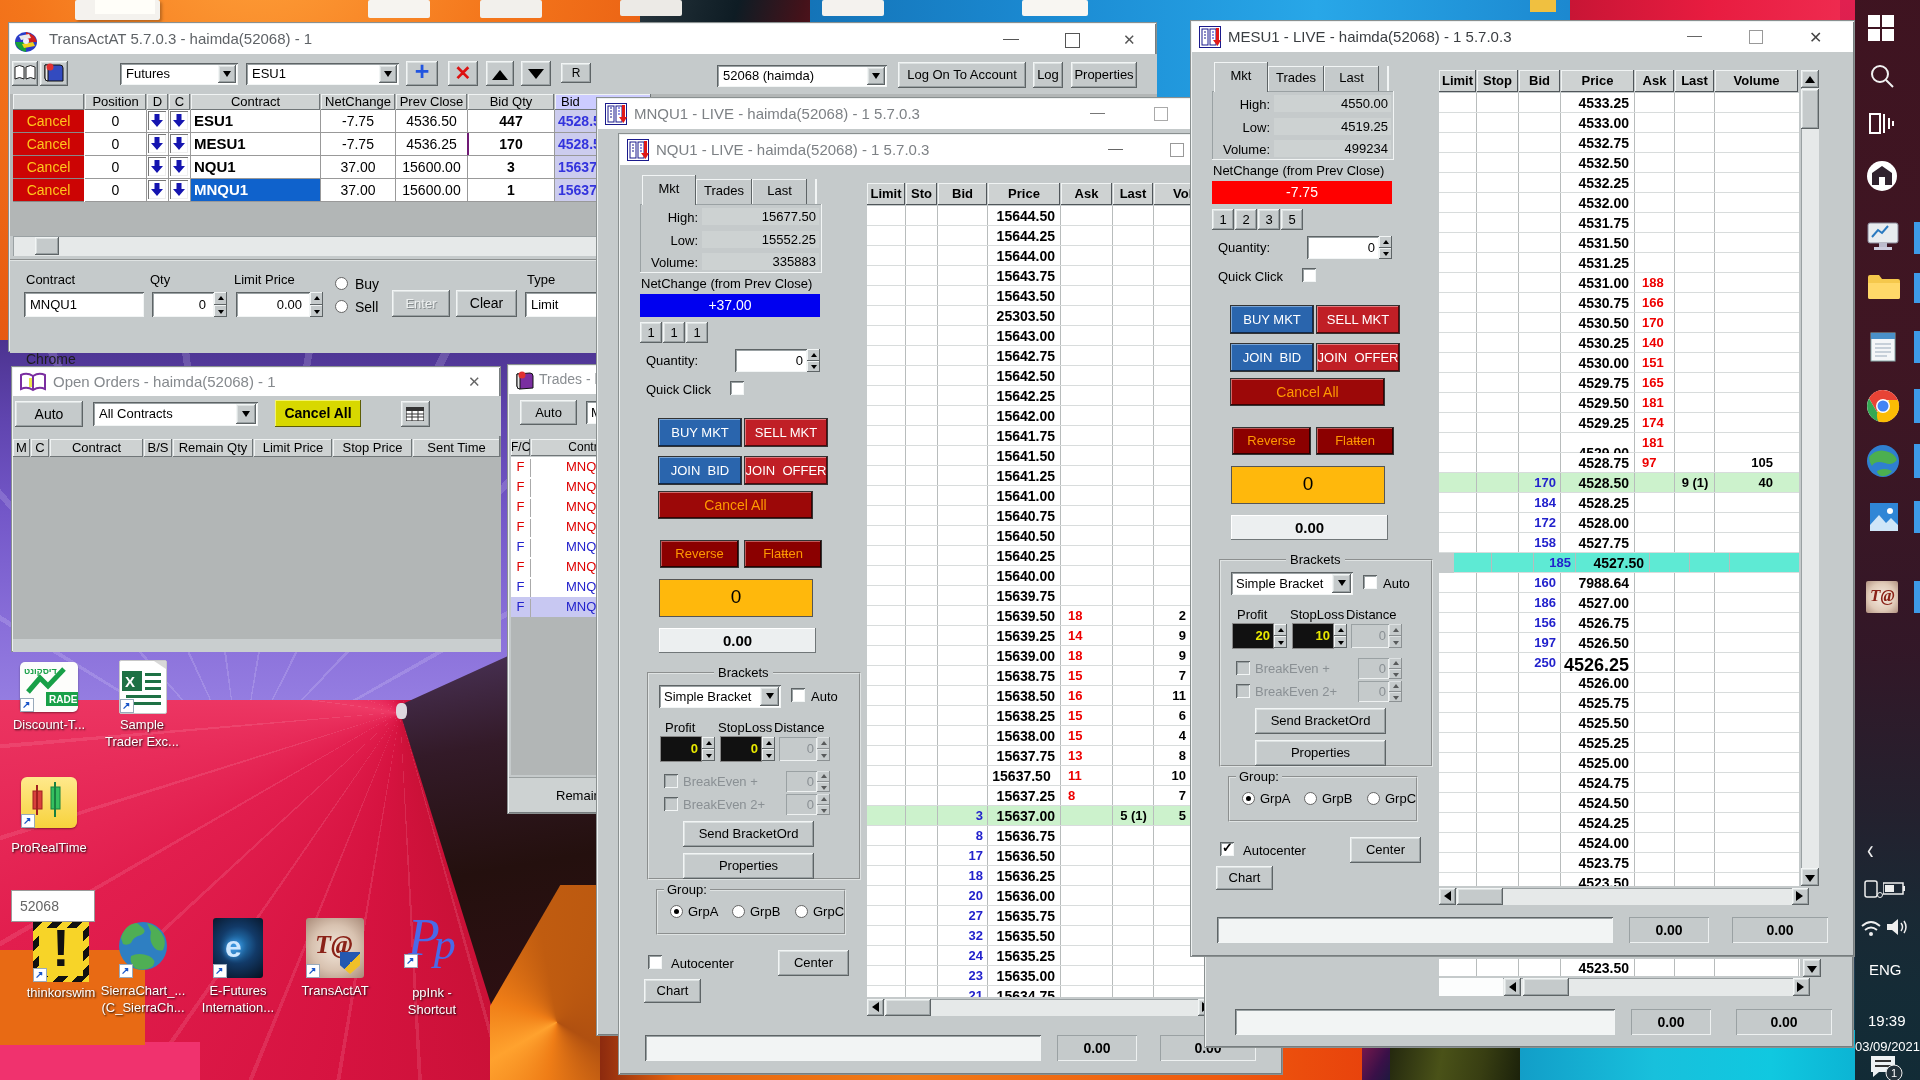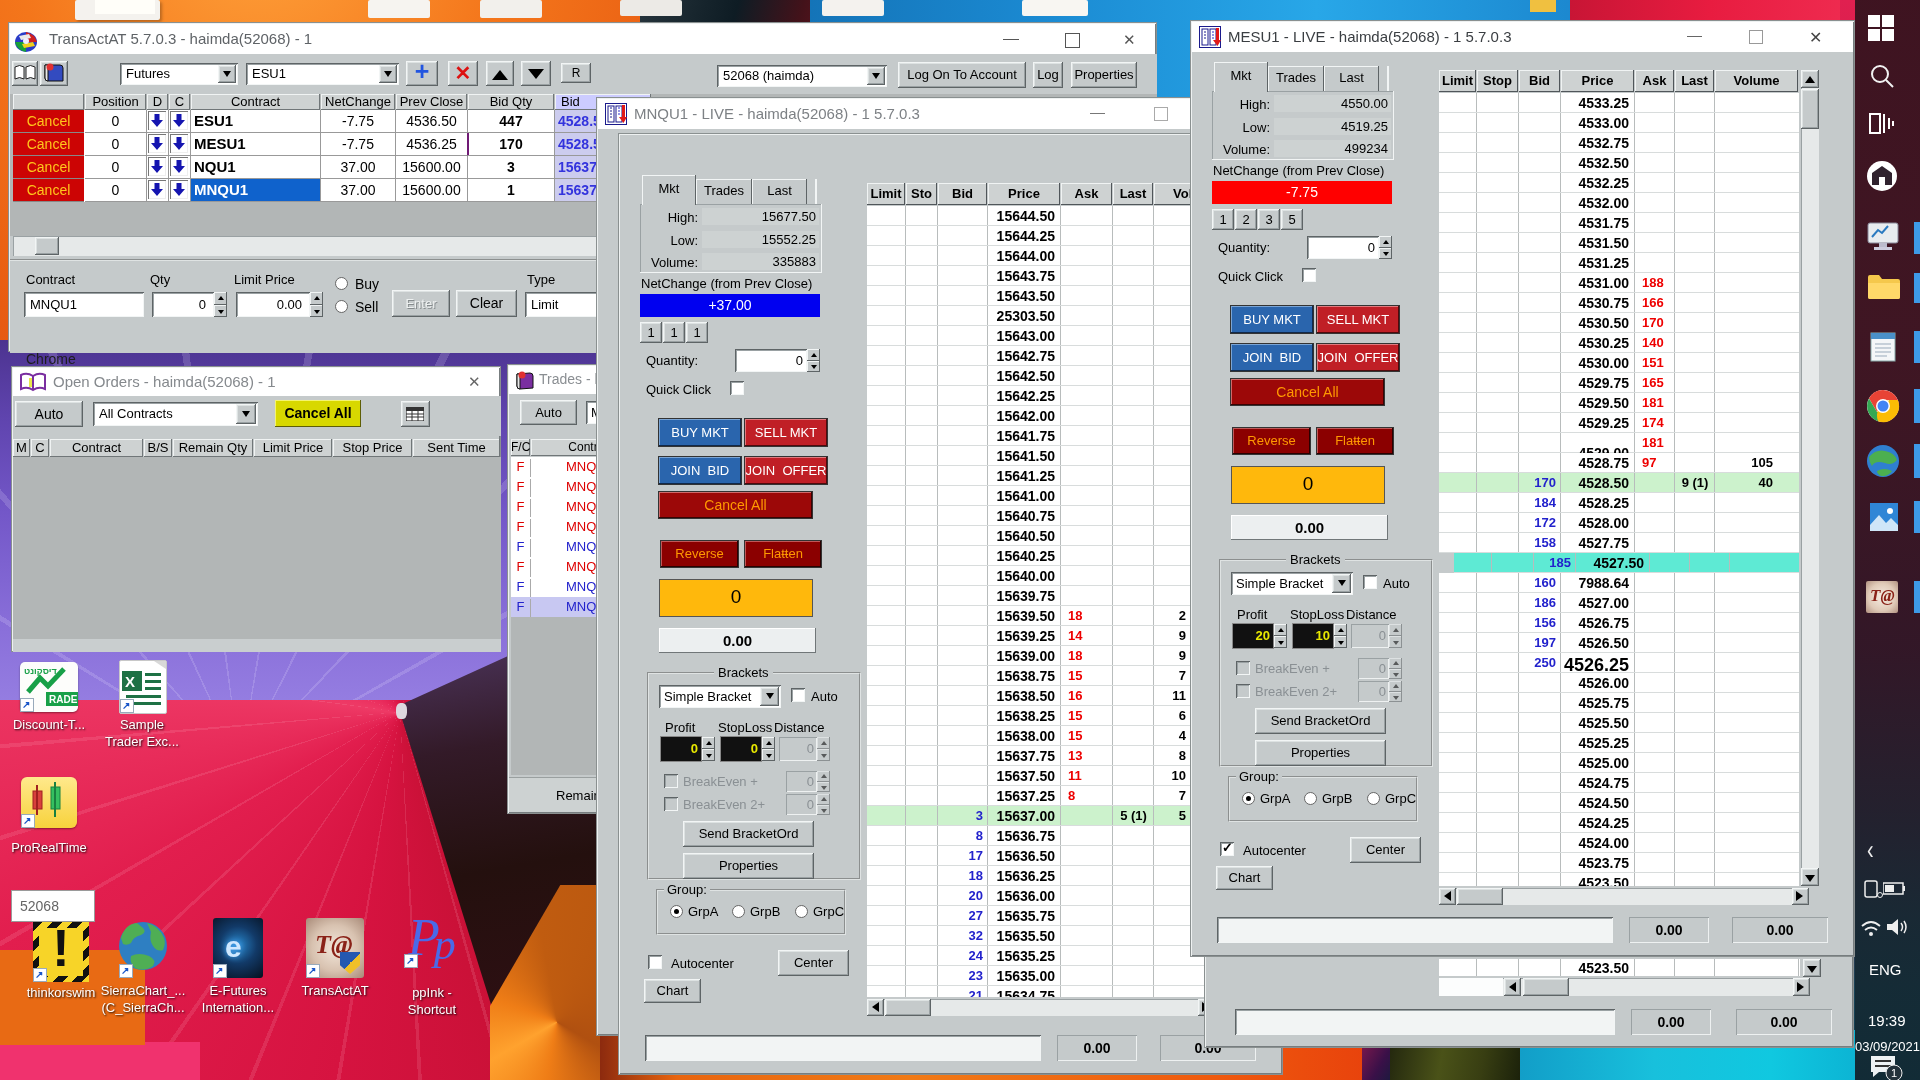--- a/index.html
+++ b/index.html
@@ -457,20 +457,37 @@
           <line x1="13" y1="11" x2="15" y2="11" stroke="#2a2acc"></line>
           <path d="M17 2 L17 14 L14 14 L18.5 20 L22 14 L20 14 L20 2 Z" fill="#e01818"></path>
         </svg>
       <div class="tbt" style="left:36px;color:#7d8185;">MNQU1 - LIVE - haimda(52068) - 1 5.7.0.3</div>
       <div class="a" style="left:492px;top:14px;width:15px;height:1px;background:#777;"></div>
       <div class="a" style="left:556px;top:8px;width:12px;height:12px;border:1px solid #aaa;"></div>
     </div>
   </div>
 
   <div id="nqu1" class="win" style="left:618px;top:133px;width:665px;height:942px;">
+      <div class="tb" style="height:30px;">
+        <svg width="22" height="22" style="position:absolute;left:7px;top:4px;">
+          <rect x="0" y="0" width="22" height="22" fill="#fff" stroke="#1a1a8c" stroke-width="2"></rect>
+          <rect x="3" y="3" width="6" height="16" fill="#fff" stroke="#1a1a8c"></rect>
+          <line x1="5" y1="6" x2="7" y2="6" stroke="#1a1a8c"></line>
+          <line x1="5" y1="9" x2="7" y2="9" stroke="#1a1a8c"></line>
+          <line x1="5" y1="12" x2="7" y2="12" stroke="#1a1a8c"></line>
+          <rect x="11" y="3" width="6" height="16" fill="#fff" stroke="#1a1a8c"></rect>
+          <line x1="13" y1="6" x2="15" y2="6" stroke="#2a2acc"></line>
+          <line x1="13" y1="9" x2="15" y2="9" stroke="#2a2acc"></line>
+          <line x1="13" y1="12" x2="15" y2="12" stroke="#2a2acc"></line>
+          <path d="M17 2 L17 14 L14 14 L18.5 20 L22 14 L20 14 L20 2 Z" fill="#e01818"></path>
+        </svg>
+        <div class="tbt" style="left:36px;color:#7d8185;">NQU1 - LIVE - haimda(52068) - 1 5.7.0.3</div>
+        <div class="a" style="left:488px;top:14px;width:15px;height:1px;background:#666;"></div>
+        <div class="a" style="left:550px;top:8px;width:12px;height:12px;border:1px solid #999;"></div>
+      </div>
       <div class="a" style="left:23px;top:41px;width:54px;height:30px;background:#c5cacb;box-shadow:inset -1px 0 0 #5e6466,inset 1px 1px 0 #f2f5f5;border-bottom:none;text-align:center;font-size:13px;line-height:28px;z-index:2;">Mkt</div>
       <div class="a" style="left:77px;top:45px;width:56px;height:26px;background:#c5cacb;box-shadow:inset -1px 0 0 #5e6466,inset 1px 1px 0 #f2f5f5;text-align:center;font-size:13px;line-height:24px;">Trades</div>
       <div class="a" style="left:133px;top:45px;width:55px;height:26px;background:#c5cacb;box-shadow:inset -1px 0 0 #5e6466,inset 1px 1px 0 #f2f5f5;text-align:center;font-size:13px;line-height:24px;">Last</div>
       <div class="a" style="left:196px;top:45px;width:2px;height:26px;background:#f2f5f5;"></div>
       <div class="a" style="left:21px;top:70px;width:182px;height:69px;box-shadow:inset -1px -1px 0 #f2f5f5,inset 1px 1px 0 #9aa1a3;">
         <div class="lbl" style="left:0px;top:6px;width:58px;text-align:right;font-size:13px;">High:</div>
         <div class="fld" style="left:62px;top:4px;width:117px;height:17px;box-shadow:none;background:#cdd2d2;text-align:right;font-size:13px;line-height:17px;"><span style="margin-right:3px;">15677.50</span></div>
         <div class="lbl" style="left:0px;top:29px;width:58px;text-align:right;font-size:13px;">Low:</div>
         <div class="fld" style="left:62px;top:27px;width:117px;height:17px;box-shadow:none;background:#cdd2d2;text-align:right;font-size:13px;line-height:17px;"><span style="margin-right:3px;">15552.25</span></div>
         <div class="lbl" style="left:0px;top:51px;width:58px;text-align:right;font-size:13px;">Volume:</div>
@@ -861,21 +878,21 @@
           <div style="position:absolute;left:287px;top:2px;width:32px;text-align:right;font-weight:bold;font-size:13px;">8</div>
         </div>
         <div style="position:absolute;left:0;top:583px;width:372px;height:20px;background:#fff;">
           <div style="position:absolute;left:38px;top:0;width:1px;height:20px;background:#b8bcbc;"></div>
           <div style="position:absolute;left:70px;top:0;width:1px;height:20px;background:#b8bcbc;"></div>
           <div style="position:absolute;left:120px;top:0;width:1px;height:20px;background:#b8bcbc;"></div>
           <div style="position:absolute;left:193px;top:0;width:1px;height:20px;background:#b8bcbc;"></div>
           <div style="position:absolute;left:245px;top:0;width:1px;height:20px;background:#b8bcbc;"></div>
           <div style="position:absolute;left:286px;top:0;width:1px;height:20px;background:#b8bcbc;"></div>
           <div style="position:absolute;left:0;top:19px;width:372px;height:1px;background:#d8dcdc;"></div>
-          <div style="position:absolute;left:121px;top:2px;width:67px;text-align:right;font-weight:bold;font-size:14px;">15637.50</div>
+          <div style="position:absolute;left:121px;top:2px;width:67px;text-align:center;font-weight:bold;font-size:14px;">15637.50</div>
           <div style="position:absolute;left:201px;top:2px;width:36px;text-align:left;color:#ee0000;font-weight:bold;font-size:13px;">11</div>
           <div style="position:absolute;left:287px;top:2px;width:32px;text-align:right;font-weight:bold;font-size:13px;">10</div>
         </div>
         <div style="position:absolute;left:0;top:603px;width:372px;height:20px;background:#fff;">
           <div style="position:absolute;left:38px;top:0;width:1px;height:20px;background:#b8bcbc;"></div>
           <div style="position:absolute;left:70px;top:0;width:1px;height:20px;background:#b8bcbc;"></div>
           <div style="position:absolute;left:120px;top:0;width:1px;height:20px;background:#b8bcbc;"></div>
           <div style="position:absolute;left:193px;top:0;width:1px;height:20px;background:#b8bcbc;"></div>
           <div style="position:absolute;left:245px;top:0;width:1px;height:20px;background:#b8bcbc;"></div>
           <div style="position:absolute;left:286px;top:0;width:1px;height:20px;background:#b8bcbc;"></div>

